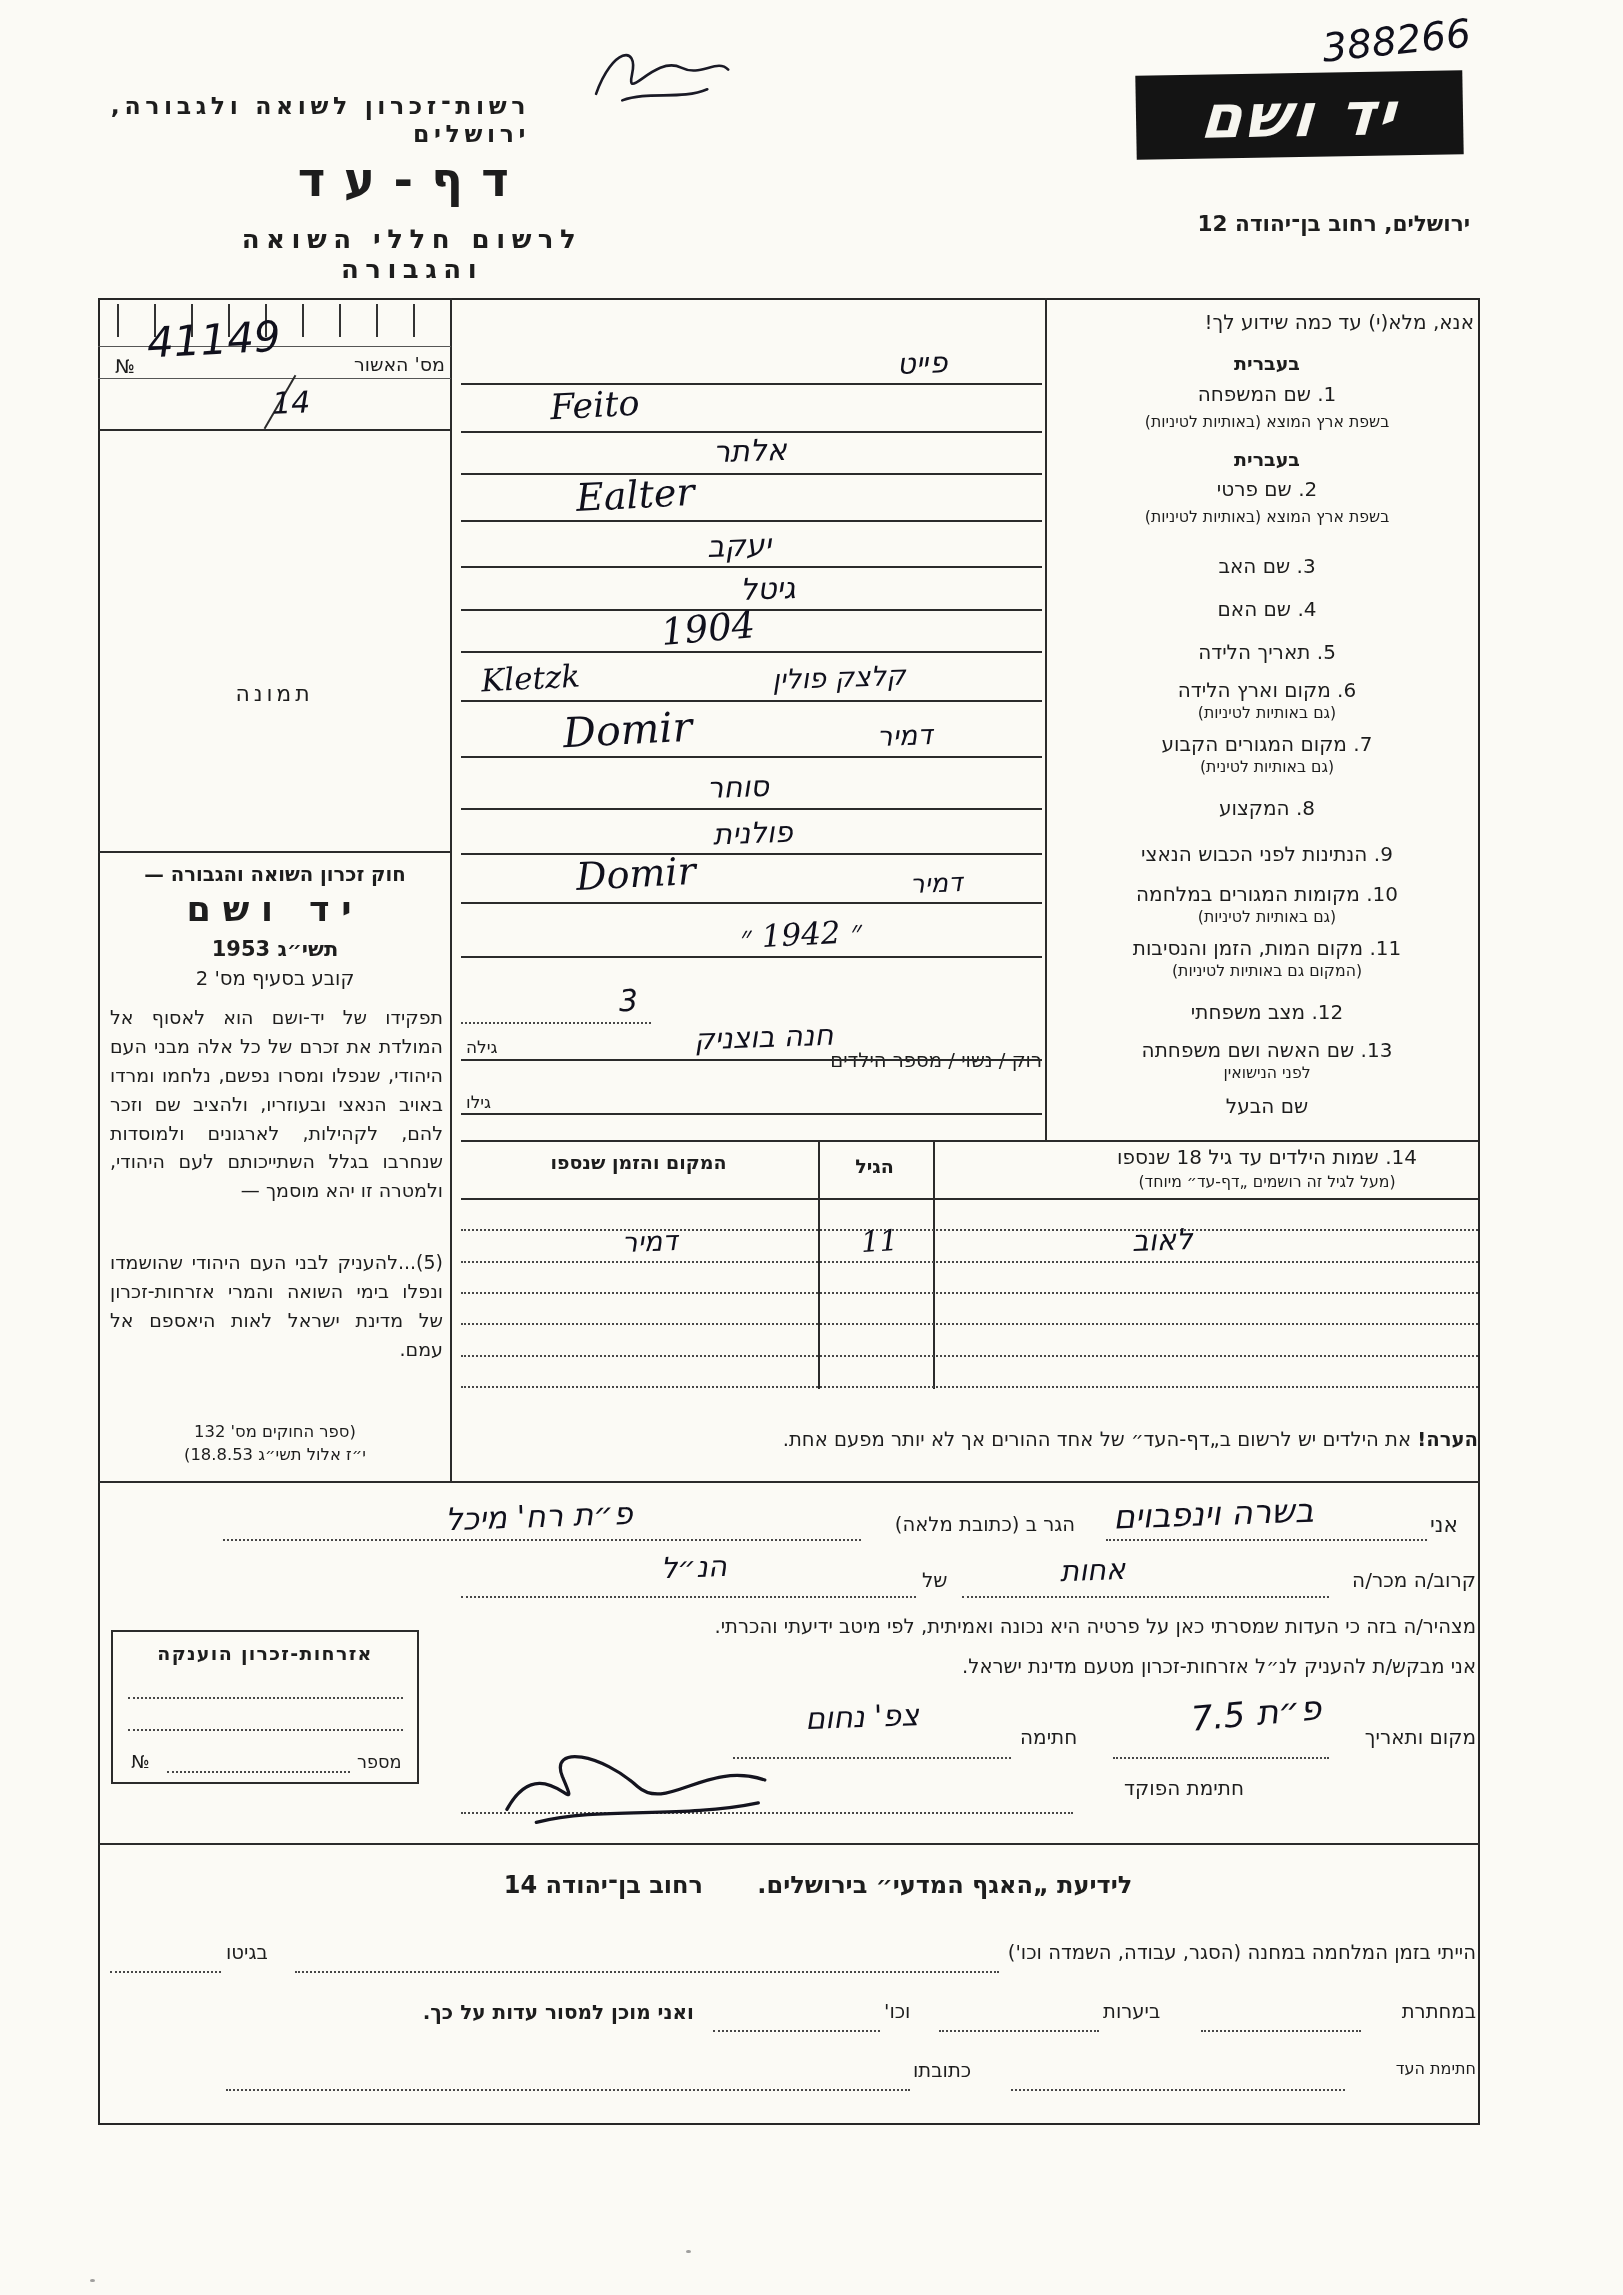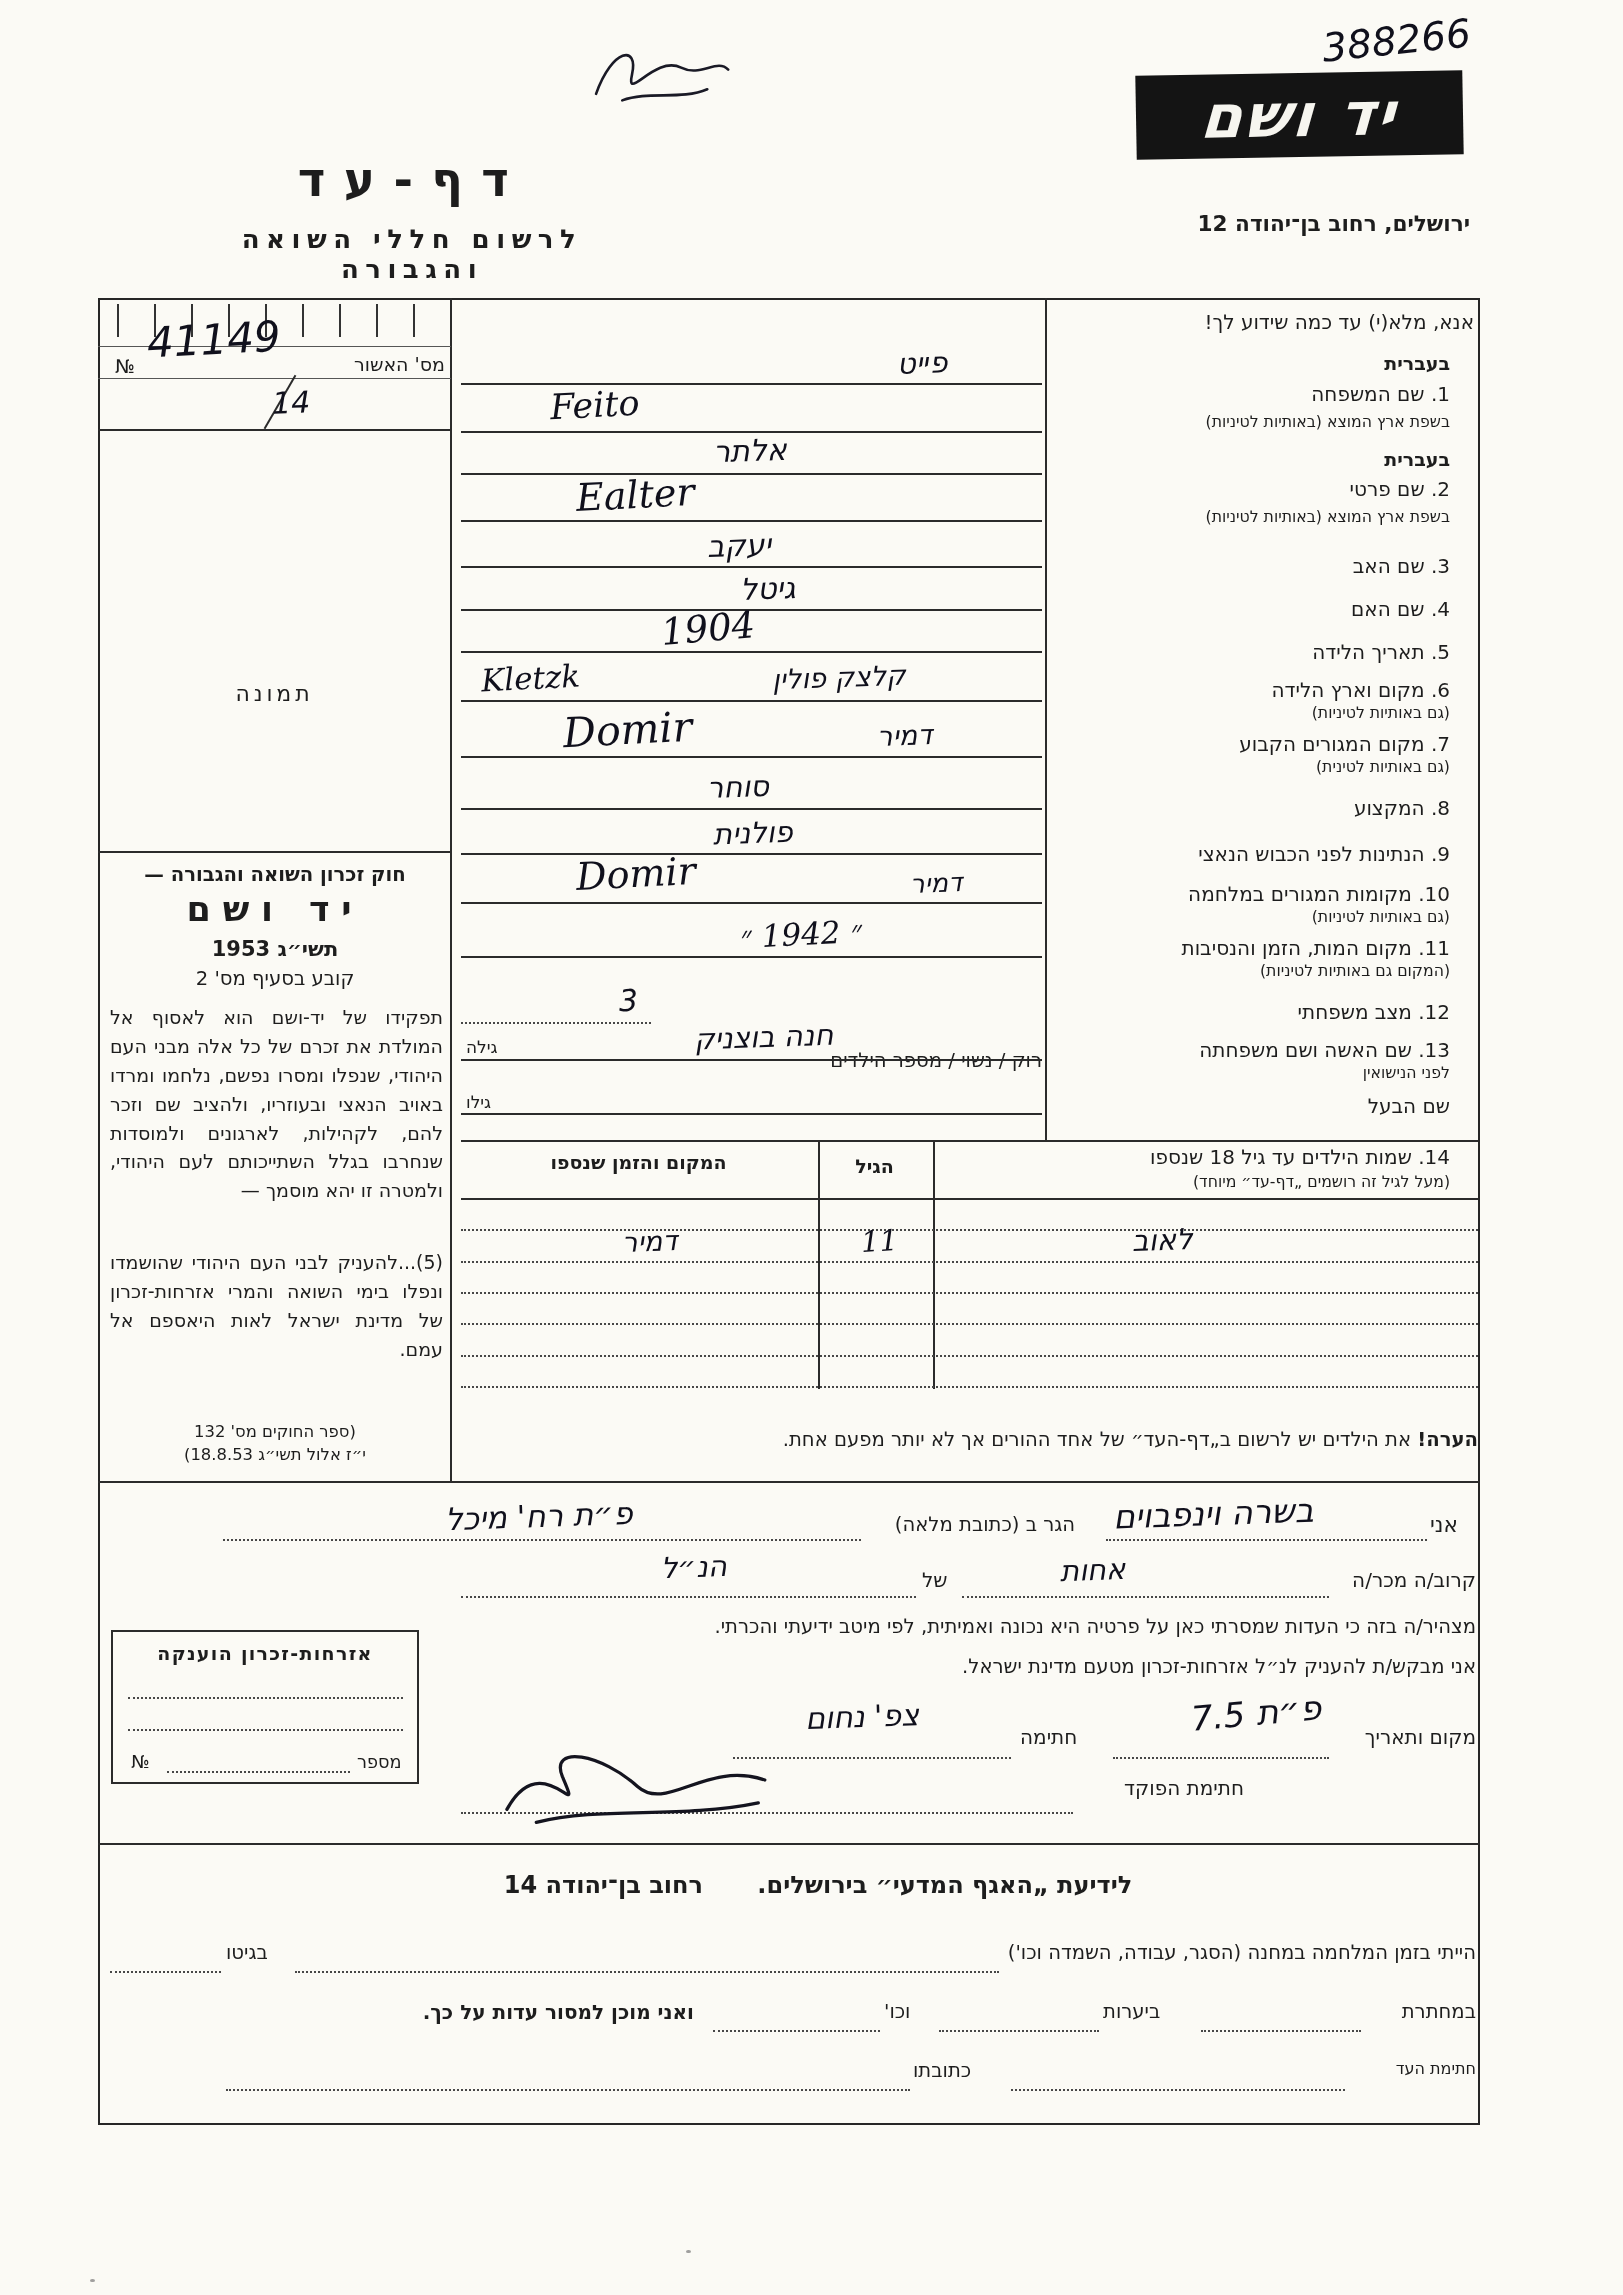--- a/index.html
+++ b/index.html
@@ -7,39 +7,40 @@
   .page{position:relative;width:1623px;height:2295px;background:#fbfaf5;
         font-family:"DejaVu Sans",sans-serif;color:#1d1d1d;direction:rtl;overflow:hidden}
   .abs{position:absolute}
   .b{font-weight:bold}
   .ctr{text-align:center}
   .tr{text-align:right}
   .line{position:absolute;border-bottom:2px solid #2b2b2b;height:0}
   .thin{border-bottom-width:1.3px;border-bottom-color:#555}
   .dot{position:absolute;border-bottom:2px dotted #474747;height:0}
   .vline{position:absolute;border-right:2px solid #2b2b2b;width:0}
-  .rlab{position:absolute;left:1036px;width:414px;text-align:right}
+  .rlab{position:absolute;left:1060px;width:414px;text-align:center}
   .lbl{font-size:20px;font-weight:normal}
   .sub{font-size:15.7px;font-weight:normal}
   .hw{position:absolute;font-family:"DejaVu Sans",sans-serif;font-style:italic;
       color:#10101c;white-space:nowrap;transform:rotate(-2deg)}
   .hwl{position:absolute;font-family:"DejaVu Serif",serif;font-style:italic;
       color:#10101c;white-space:nowrap;transform:rotate(-3deg)}
   .box{position:absolute;border:2px solid #2b2b2b}
   .speck{position:absolute;width:4.6px;height:3.3px;border-radius:50%;background:#6e6e6e;opacity:.65}
   .ticks{position:absolute;background:repeating-linear-gradient(90deg,#333 0 2px,transparent 2px 37px)}
   svg{position:absolute;overflow:visible}
 </style>
 </head>
 <body>
 
 <div class="page">
 
   <div class="hw" style="left:1322px;top:18.3px;font-size:39px;transform:rotate(-6deg)">388266</div>
 
+  <div class="abs b" style="left:62px;top:92px;width:468px;font-size:23.6px;letter-spacing:4.6px;text-align:right">רשות־זכרון לשואה ולגבורה, ירושלים</div>
 
   <svg style="left:583px;top:38px" width="157" height="79" viewBox="0 0 240 120">
     <path d="M20,85 C45,15 85,10 75,55 C65,100 110,25 150,45 C180,60 205,30 222,48 M60,95 C100,80 150,95 190,78" fill="none" stroke="#1a1a26" stroke-width="4" stroke-linecap="round"></path>
   </svg>
 
   <div class="abs" style="left:1136px;top:73px;width:327px;height:84px;background:#141414;display:flex;align-items:center;justify-content:center;transform:rotate(-1deg)">
     <span class="b" style="color:#f6f5ef;font-size:60px;font-style:italic;letter-spacing:2.6px;transform:skewX(-6deg)">יד ושם</span>
   </div>
 
   <div class="abs b ctr" style="left:216px;top:152px;width:393px;font-size:47px;letter-spacing:18.3px">דף-עד</div>

